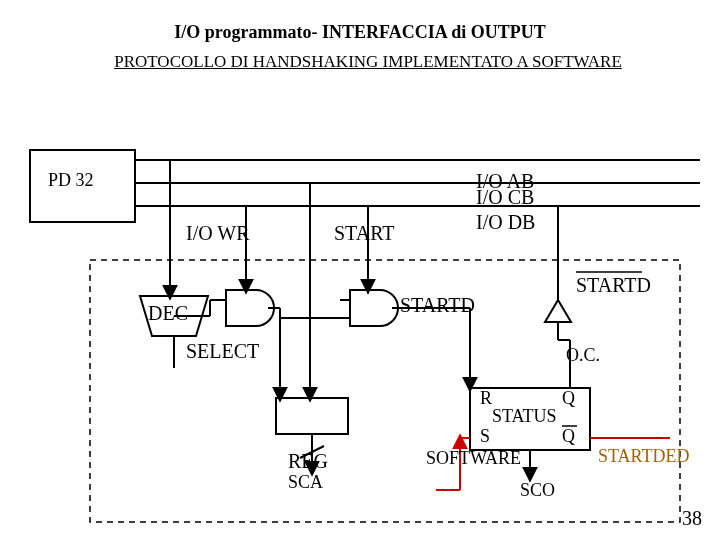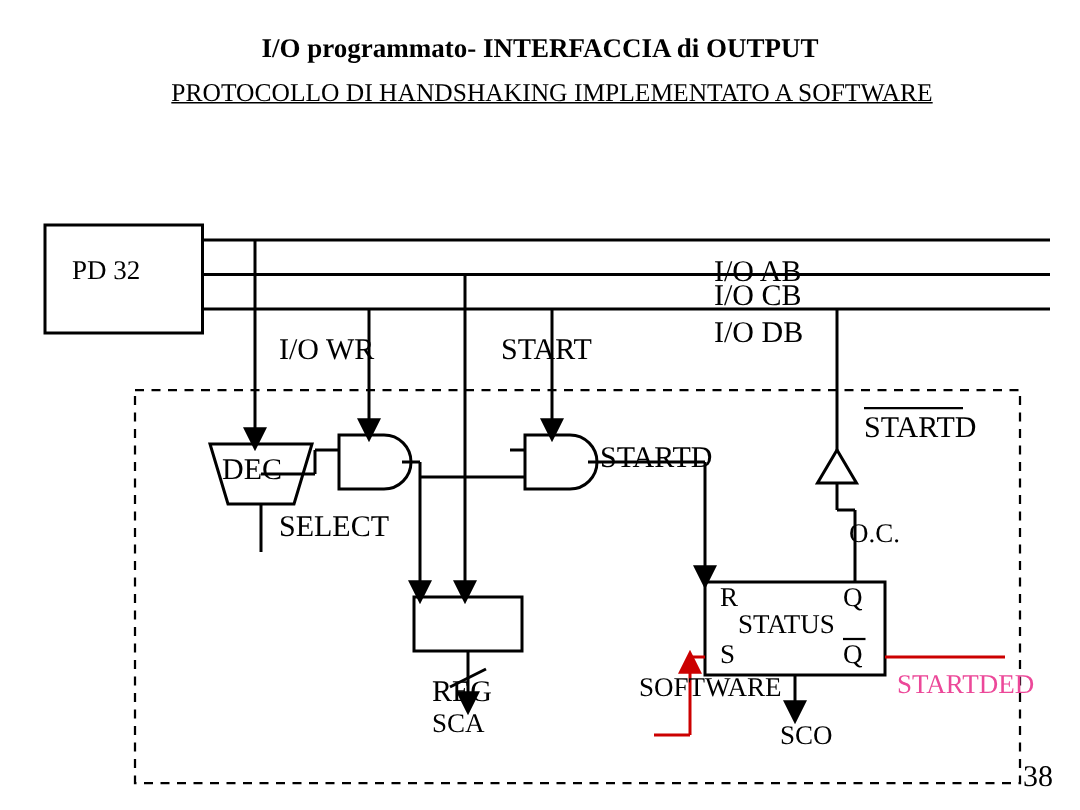--- a/index.html
+++ b/index.html
@@ -131,18 +131,18 @@
 
 <div class="label" style="left:288px; top:402px;margin-top:48px;">REG</div>
 
 <div class="label-sm" style="left:480px; top:388px;">R</div>
 <div class="label-sm" style="left:562px; top:388px;">Q</div>
 <div class="label-sm" style="left:492px; top:406px;">STATUS</div>
 <div class="label-sm" style="left:480px; top:426px;">S</div>
 <div class="label-sm" style="left:562px; top:426px;">Q</div>
 
 <div class="label-sm" style="left:426px; top:448px;">SOFTWARE</div>
-<div class="label-sm" style="left:598px; top:446px; color:#ec4899;">STARTDED</div>
+<div class="label-sm" style="left:598px; top:446px; color:#a16207;">STARTDED</div>
 
 <div class="label-sm" style="left:288px; top:472px;">SCA</div>
 <div class="label-sm" style="left:520px; top:480px;">SCO</div>
 
 <div class="pagenum" style="right:18px; bottom:10px;">38</div>
 
 </body></html>

